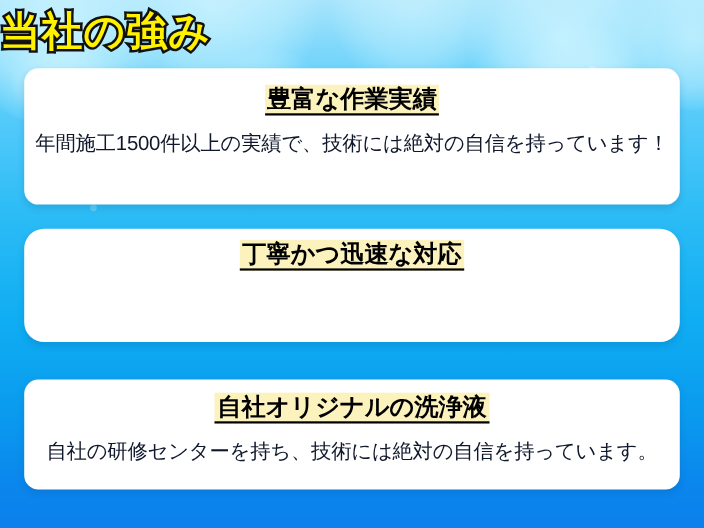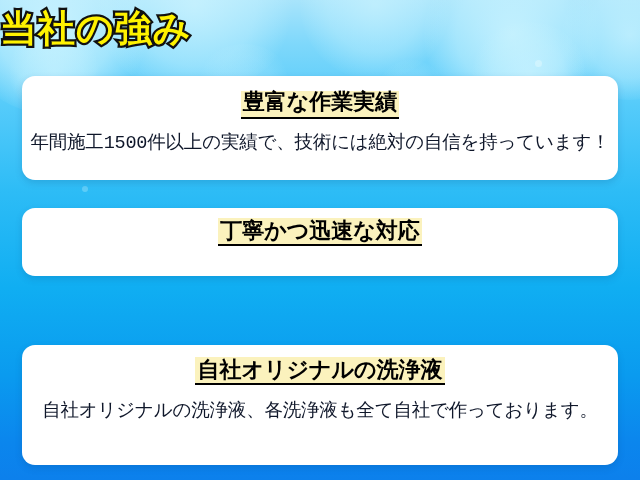--- a/index.html
+++ b/index.html
@@ -80,23 +80,23 @@
   .card {
     position: absolute;
     left: 22px;
     width: 596px;
     background: #ffffff;
     border-radius: 13px;
     box-shadow: 0 3px 7px rgba(0, 60, 110, 0.17);
     box-sizing: border-box;
     padding: 0;
   }
-  #card-1 { top: 76px;  height: 104px; font-family: Liberation Mono, monospace; }
-  #card-2 { top: 208px; height: 68px;  }
-  #card-3 { top: 345px; height: 120px;  }
+  #card-1 { top: 62px;  height: 124px; }
+  #card-2 { top: 208px; height: 103px; border-radius: 18px;  }
+  #card-3 { top: 345px; height: 100px;  }
 
   .card-heading {
     text-align: center;
     font-size: 22px;
     line-height: 30px;
     font-weight: bold;
     color: #000000;
     white-space: nowrap;
   }
   #card-1 .card-heading { margin-top: 13px; }
@@ -147,16 +147,16 @@
     <div class="card-heading"><span>豊富な作業実績</span></div>
     <div class="card-body">年間施工1500件以上の実績で、技術には絶対の自信を持っています！</div>
   </div>
 
   <div class="card" id="card-2">
     <div class="card-heading"><span>丁寧かつ迅速な対応</span></div>
   </div>
 
   <div class="card" id="card-3">
     <div class="card-heading"><span>自社オリジナルの洗浄液</span></div>
-    <div class="card-body">自社オリジナルの洗浄液、各洗浄液も全て自社で作っております。</div>
+    <div class="card-body">自社の研修センターを持ち、技術には絶対の自信を持っています。</div>
   </div>
 
 </div>
 
 </body></html>

